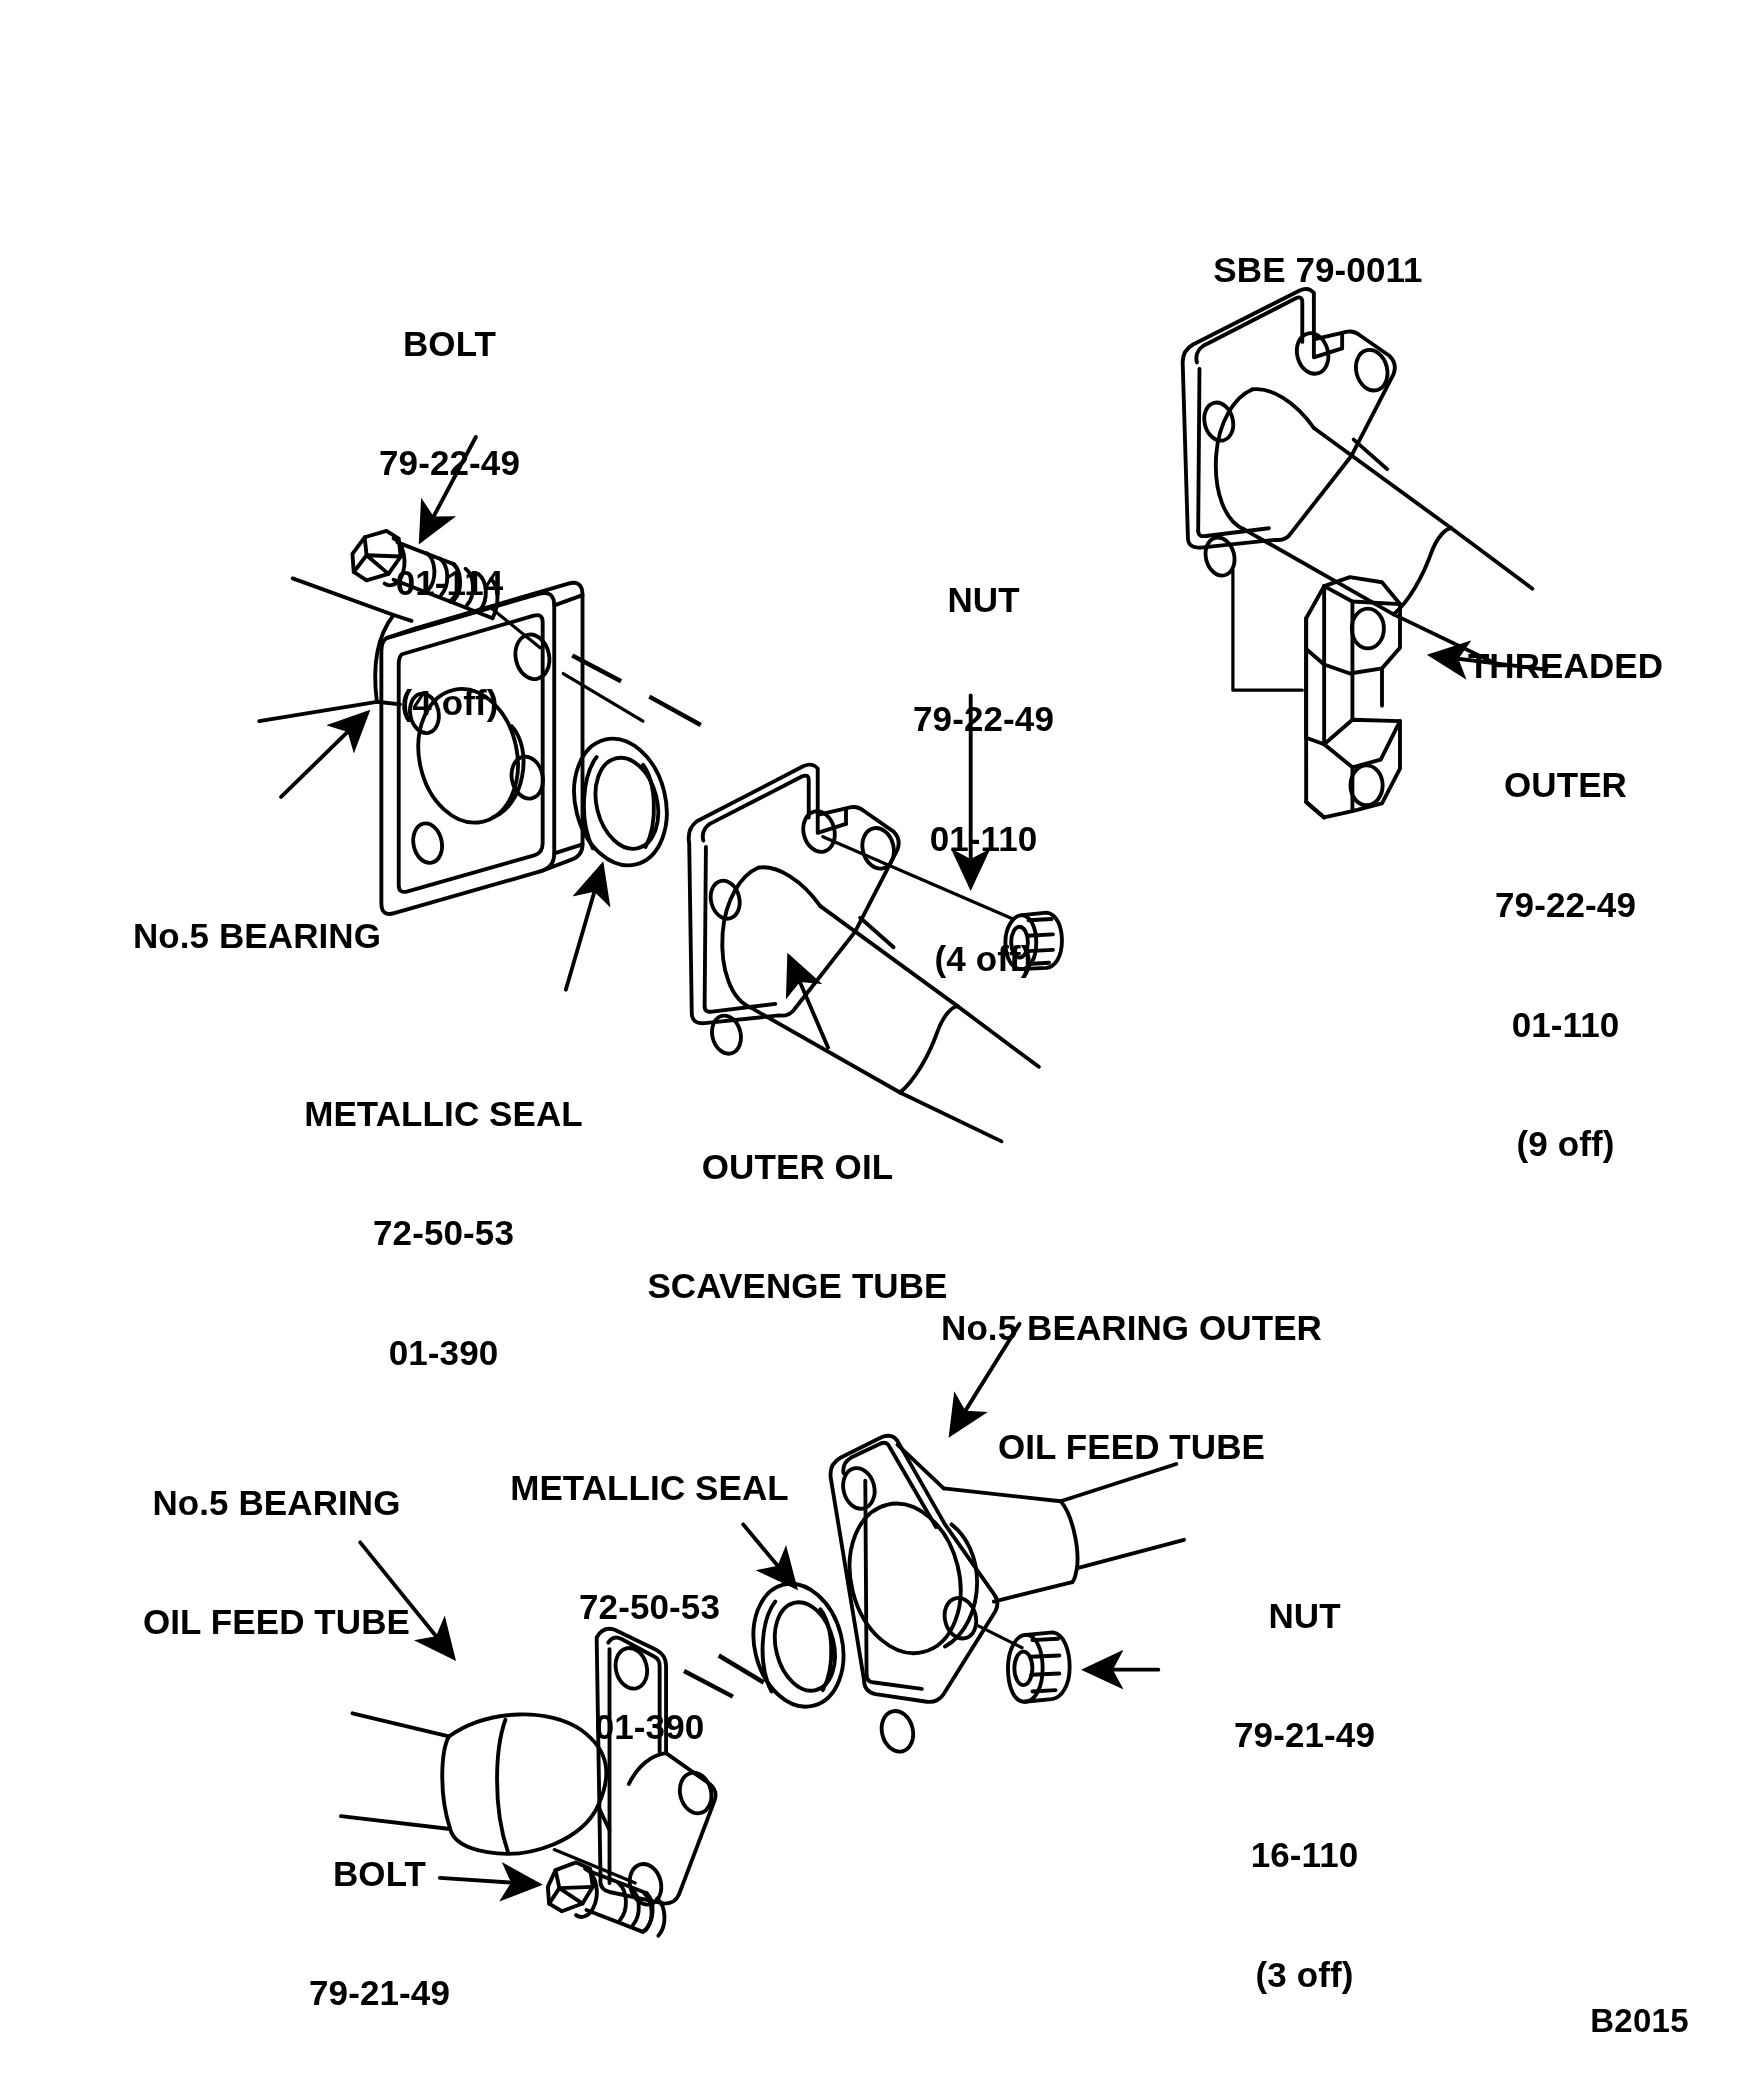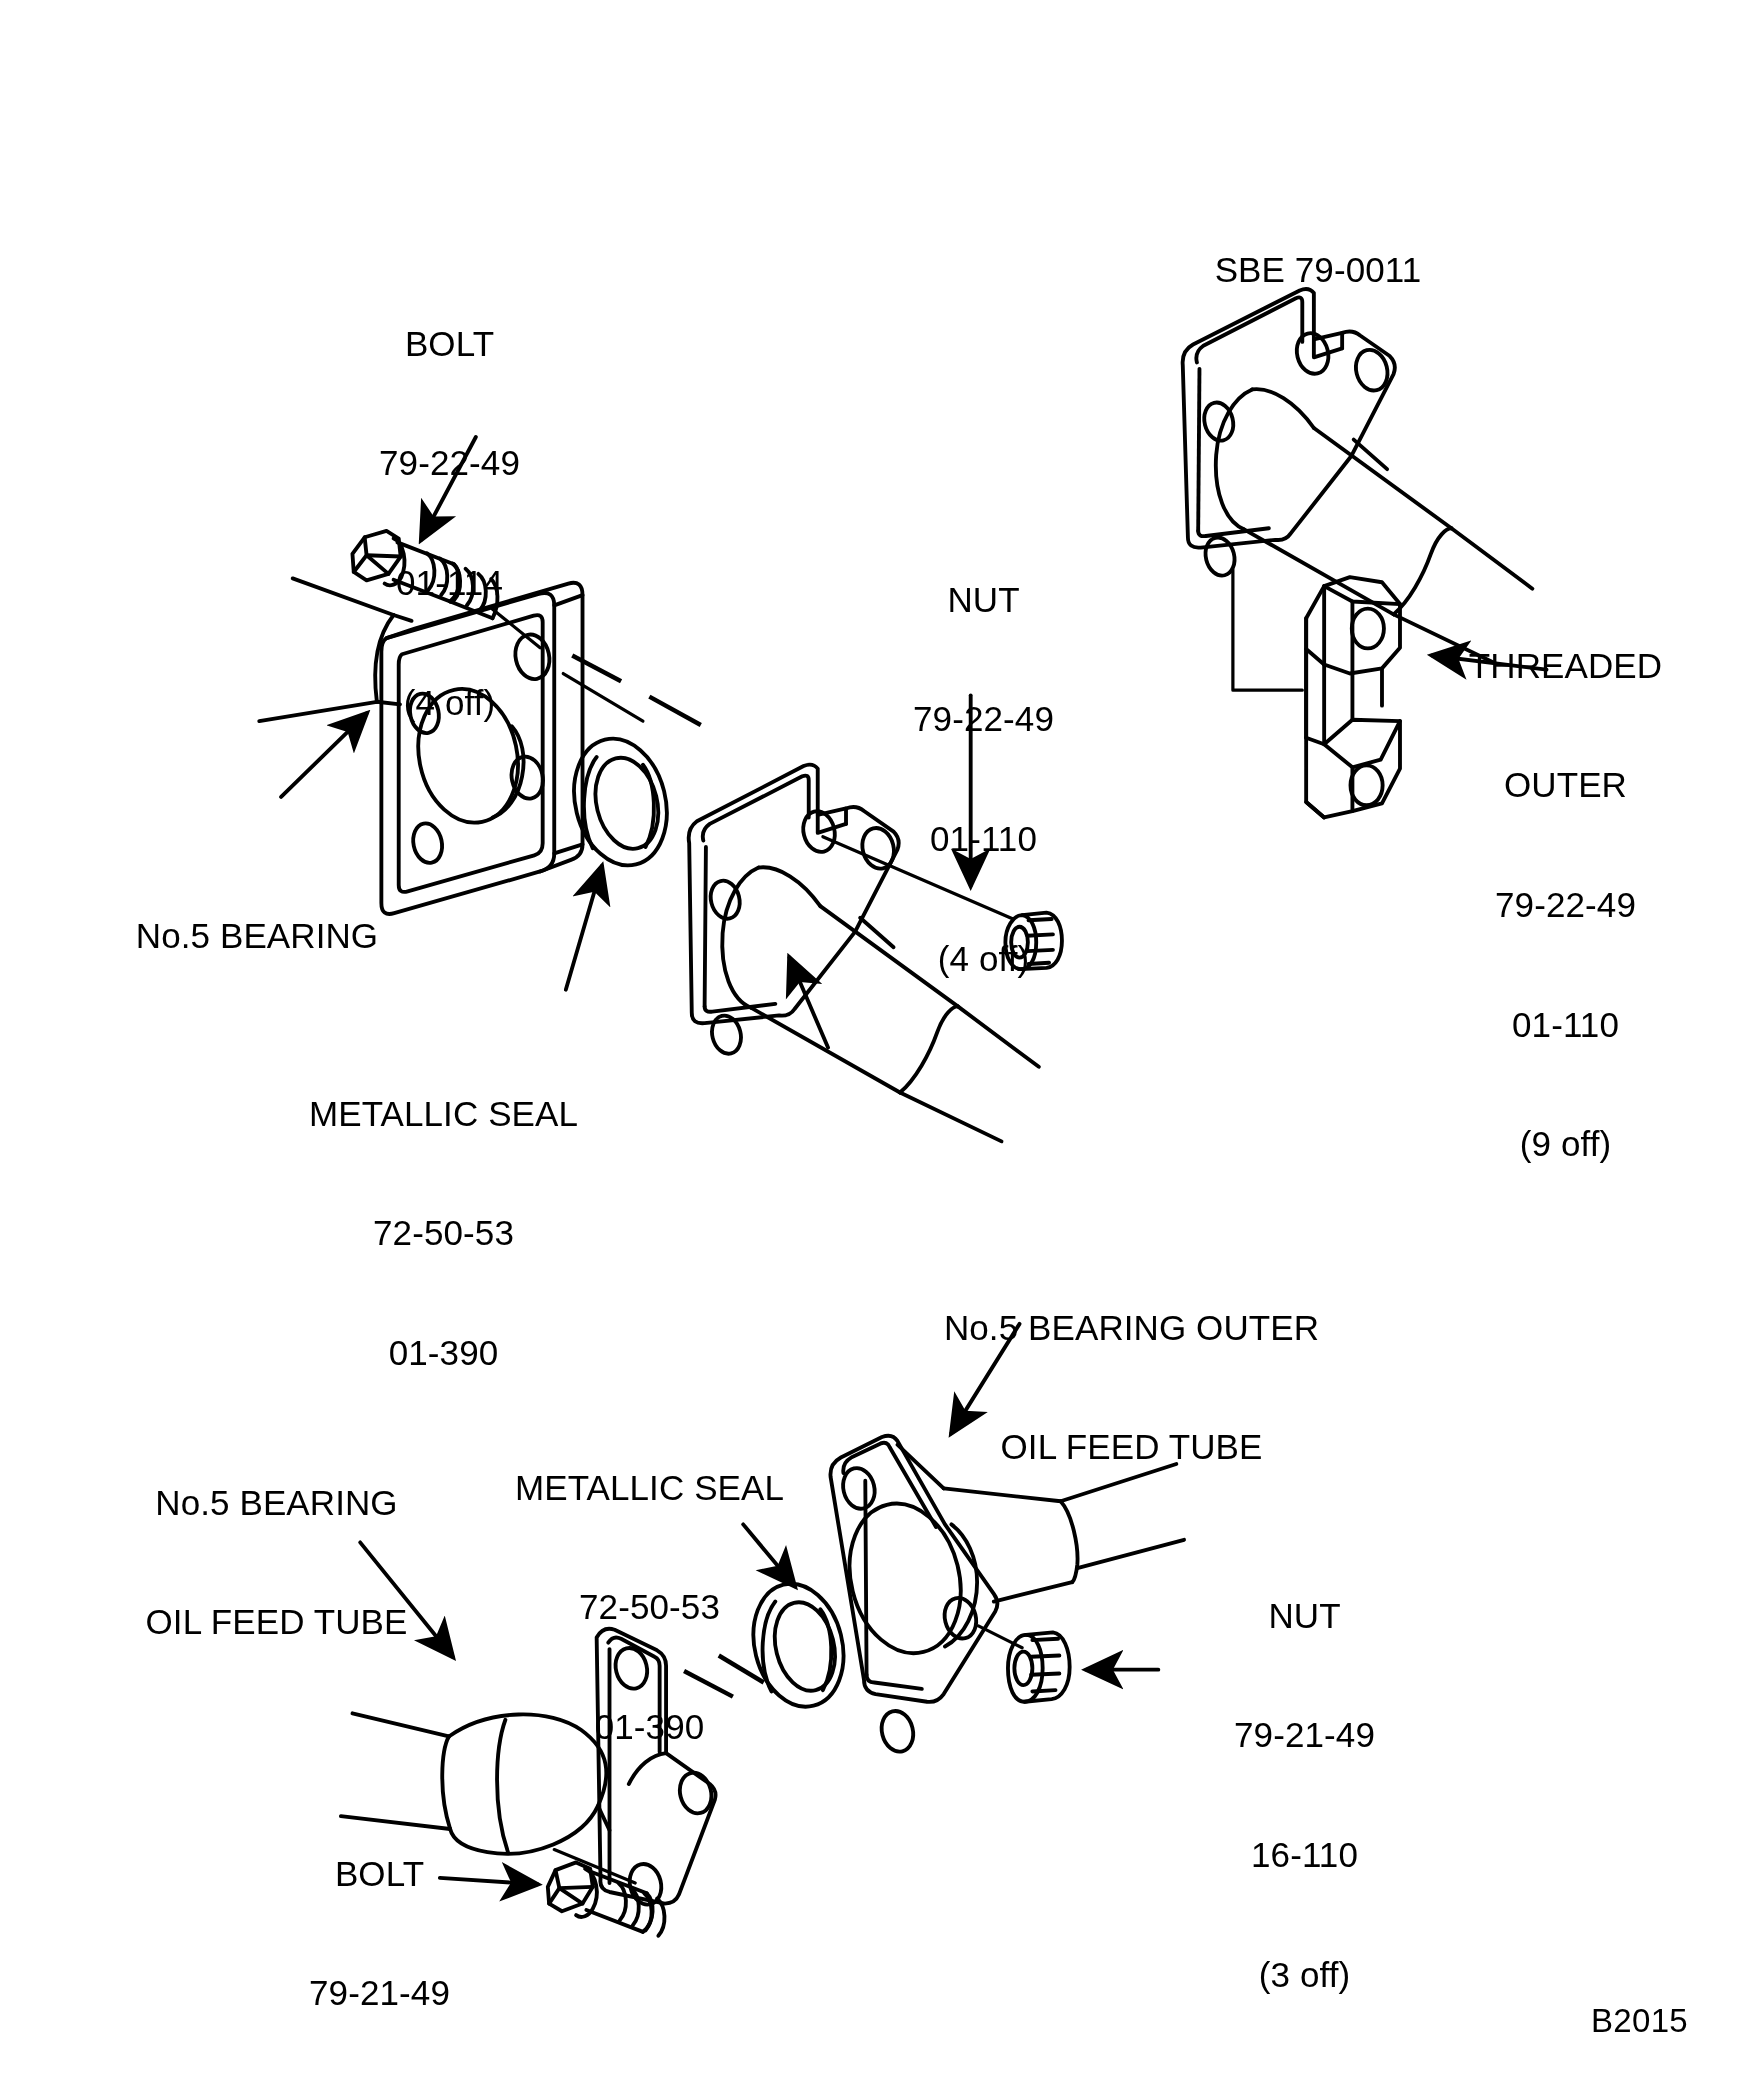--- a/index.html
+++ b/index.html
@@ -14,21 +14,21 @@
     width:1755px;
     height:2097px;
     background:#ffffff;
     overflow:hidden;
   }
   #art{position:absolute;left:0;top:0;width:1755px;height:2097px;}
   .lbl{
     position:absolute;
     text-align:center;
     line-height:1.14;
-    font-weight:400;
+    font-weight:700;
     letter-spacing:0.1px;
     white-space:pre;
     color:#000;
   }
   .lbl .ln{display:block;}
   .t54{font-size:35px;}
   .code{font-size:33px;letter-spacing:0.3px;}
 </style>
 </head>
 <body>
@@ -361,20 +361,24 @@
   <div class="lbl t54" style="left:45px; top:836px; width:424px;">
     <span class="ln">No.5 BEARING</span>
   </div>
 
   <div class="lbl t54" style="left:283px; top:1014px; width:321px;">
     <span class="ln">METALLIC SEAL</span>
     <span class="ln">72-50-53</span>
     <span class="ln">01-390</span>
   </div>
 
+  <div class="lbl t54" style="left:624px; top:1067px; width:347px;">
+    <span class="ln">OUTER OIL</span>
+    <span class="ln">SCAVENGE TUBE</span>
+  </div>
 
   <div class="lbl t54" style="left:900px; top:1228px; width:463px;">
     <span class="ln">No.5 BEARING OUTER</span>
     <span class="ln">OIL FEED TUBE</span>
   </div>
 
   <div class="lbl t54" style="left:116px; top:1403px; width:321px;">
     <span class="ln">No.5 BEARING</span>
     <span class="ln">OIL FEED TUBE</span>
   </div>

